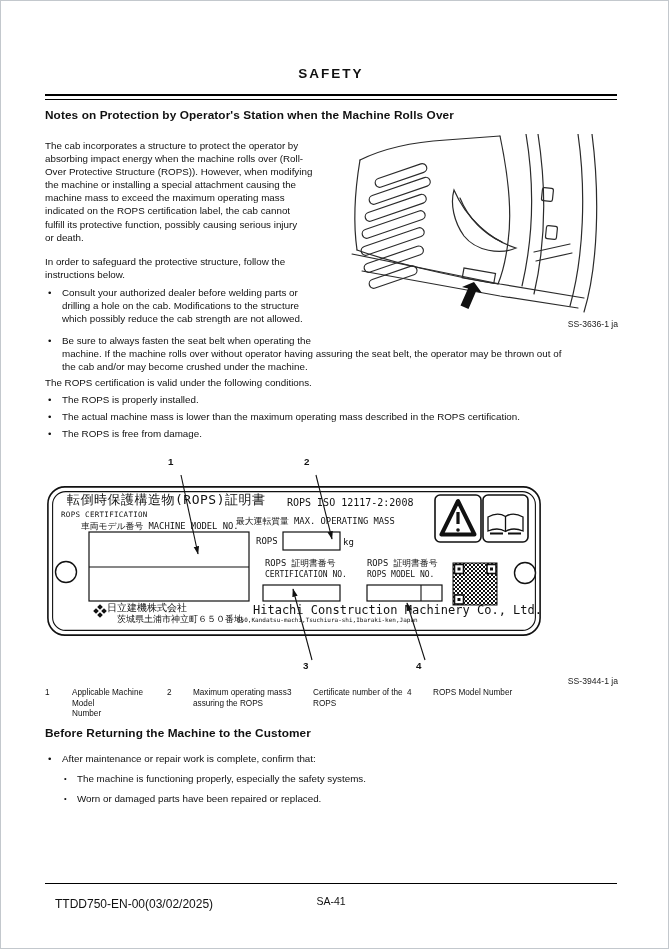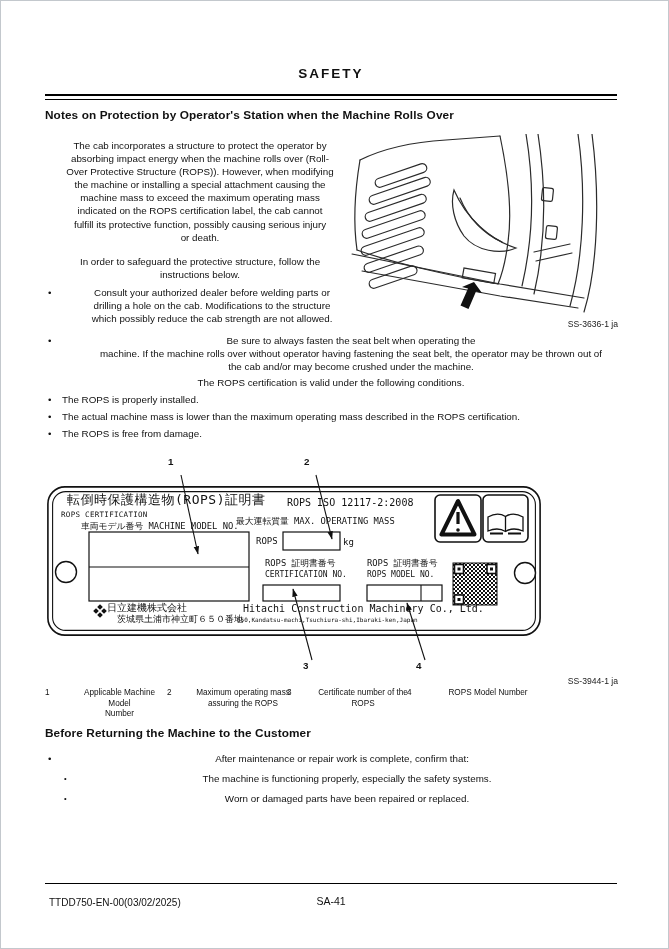--- a/index.html
+++ b/index.html
@@ -18,21 +18,21 @@
     text-align:center;font-weight:700;font-size:13.5px;letter-spacing:2px;
   }
   .hdr-rule{
     position:absolute;left:45px;top:94px;width:572px;height:3px;
     border-top:2.5px solid #000;border-bottom:1px solid #000;
   }
   .h1{
     position:absolute;left:45px;font-weight:700;font-size:11.8px;letter-spacing:.1px;
   }
   .body-text{
-    font-size:9.8px;line-height:13.1px;white-space:pre-line;text-align:center;
+    font-size:9.8px;line-height:13.1px;white-space:pre-line;
   }
   .abs{position:absolute;}
   .bullet-glyph{position:absolute;font-size:9.8px;line-height:13.1px;}
   .cond-item{position:relative;padding-left:17px;font-size:9.8px;line-height:13.1px;margin-bottom:3.9px;}
   .cond-item::before{content:"•";position:absolute;left:3px;top:0;}
   
   .fig-caption{font-size:8.6px;color:#222;text-align:right;}
   
   .callout-num{position:absolute;font-size:9.8px;font-weight:700;}
   
@@ -45,27 +45,27 @@
   .pt-mmlabel{left:34px;top:35px;font-size:8.8px;}
   .pt-masslabel{left:189px;top:30px;font-size:8.8px;}
   .pt-rops{left:209px;top:50px;font-size:9px;}
   .pt-kg{left:296px;top:51px;font-size:9px;}
   .pt-certjp{left:218px;top:72px;font-size:8.8px;}
   .pt-certno{left:218px;top:84px;font-size:8px;}
   .pt-modeljp{left:320px;top:72px;font-size:8.8px;}
   .pt-modelno{left:320px;top:84px;font-size:8px;}
   .pt-cojp{left:60px;top:115px;font-size:10px;font-family:"DejaVu Sans",sans-serif;}
   .pt-adrjp{left:70px;top:127px;font-size:9px;font-family:"DejaVu Sans",sans-serif;}
-  .pt-coen{left:196px;top:117px;font-size:10px;text-align:center;}
+  .pt-coen{left:206px;top:117px;font-size:12px;text-align:center;}
   .pt-adren{left:190px;top:129.5px;font-size:6px;}
   
   .legend-item{position:absolute;top:688px;font-size:8.2px;line-height:10.6px;}
   
   .footer-rule{position:absolute;left:45px;top:883px;width:572px;border-top:1.2px solid #000;}
-  .footer-doc{position:absolute;left:49px;top:897px;font-size:10px;}
+  .footer-doc{position:absolute;left:55px;top:897px;font-size:12px;}
   .footer-page{position:absolute;left:45px;top:895px;width:572px;text-align:center;font-size:10.5px;}
   svg{display:block;}
 </style>
 </head>
 <body>
 
 <div class="page">
 
   <div class="hdr-title">SAFETY</div>
   <div class="hdr-rule"></div>
@@ -83,21 +83,21 @@
   <div class="abs body-text" style="left:45px;top:255px;width:310px;">In order to safeguard the protective structure, follow the
 instructions below.</div>
 
   <span class="bullet-glyph" style="left:48px;top:286px;">•</span>
   <div class="abs body-text" style="left:62px;top:286px;width:300px;">Consult your authorized dealer before welding parts or
 drilling a hole on the cab. Modifications to the structure
 which possibly reduce the cab strength are not allowed.</div>
 
   <span class="bullet-glyph" style="left:48px;top:334px;">•</span>
   <div class="abs body-text" style="left:62px;top:334px;width:578px;">Be sure to always fasten the seat belt when operating the
-machine. If the machine rolls over without operator having fastening the seat belt, the operator may be thrown out of
+machine. If the machine rolls over without operator having assuring the seat belt, the operator may be thrown out of
 the cab and/or may become crushed under the machine.</div>
 
   <div class="abs body-text" style="left:45px;top:376px;width:572px;">The ROPS certification is valid under the following conditions.</div>
 
   <div class="abs" style="left:45px;top:393px;width:572px;">
     <div class="cond-item">The ROPS is properly installed.</div>
     <div class="cond-item">The actual machine mass is lower than the maximum operating mass described in the ROPS certification.</div>
     <div class="cond-item">The ROPS is free from damage.</div>
   </div>
 

